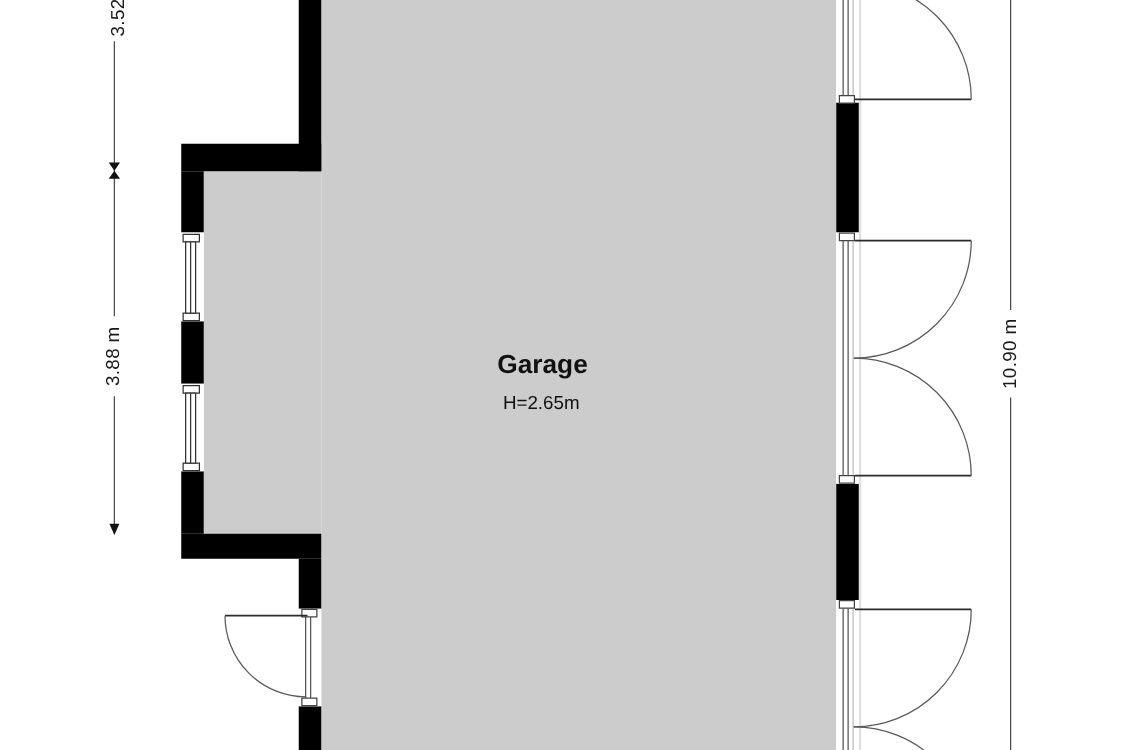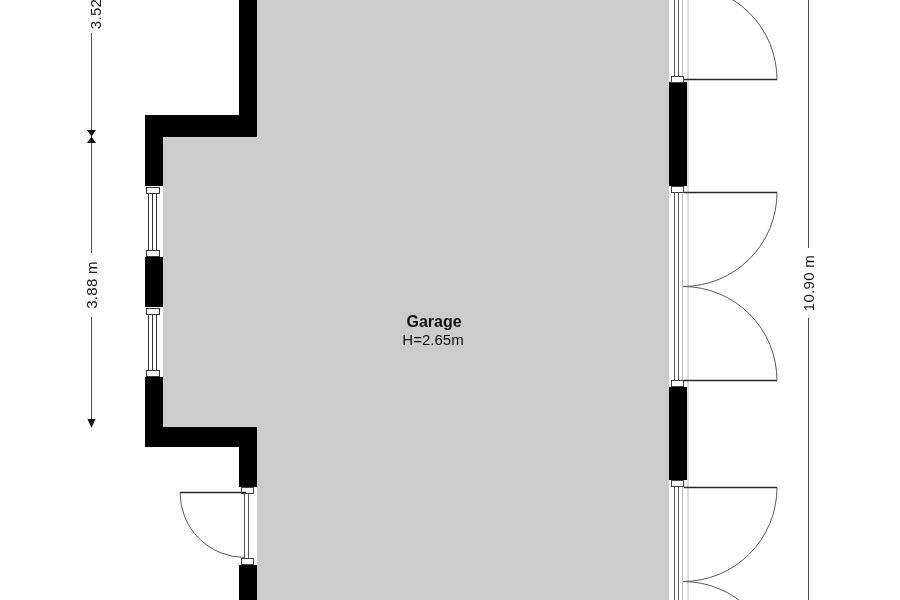--- a/index.html
+++ b/index.html
@@ -18,25 +18,24 @@
   .opening { position: absolute; background: #ffffff; }
   svg.overlay {
     position: absolute;
     left: 0; top: 0;
     width: 900px; height: 600px;
     pointer-events: none;
   }
   .room-label {
     position: absolute;
     transform: translate(-50%, -50%);
-    font-size: 16px;
+    font-size: 21px;
     font-weight: bold;
     color: #111111;
     white-space: nowrap;
-    margin-top: 30px;
   }
   .room-sublabel {
     position: absolute;
     transform: translate(-50%, -50%);
     font-size: 15px;
     color: #111111;
     white-space: nowrap;
   }
   .dim-label {
     position: absolute;
@@ -143,19 +142,19 @@
       <line x1="808.5" y1="318" x2="808.5" y2="600"></line>
     </g>
     <g fill="#111111" stroke="none">
       <polygon points="87,130 96,130 91.5,136.5"></polygon>
       <polygon points="87,143 96,143 91.5,136.5"></polygon>
       <polygon points="87.5,419 95.5,419 91.5,428"></polygon>
     </g>
   </svg>
 
   <div class="room-label" style="left:434px; top:292px;">Garage</div>
-  <div class="room-sublabel" style="left:433px; top:323px;margin-top:16px;">H=2.65m</div>
+  <div class="room-sublabel" style="left:433px; top:323px;">H=2.65m</div>
 
   <div class="dim-label" style="left:95px; top:14px;">3.52</div>
   <div class="dim-label" style="left:91px; top:285px;">3.88 m</div>
   <div class="dim-label" style="left:808px; top:283px;">10.90 m</div>
 
 </div>
 
 </body></html>

